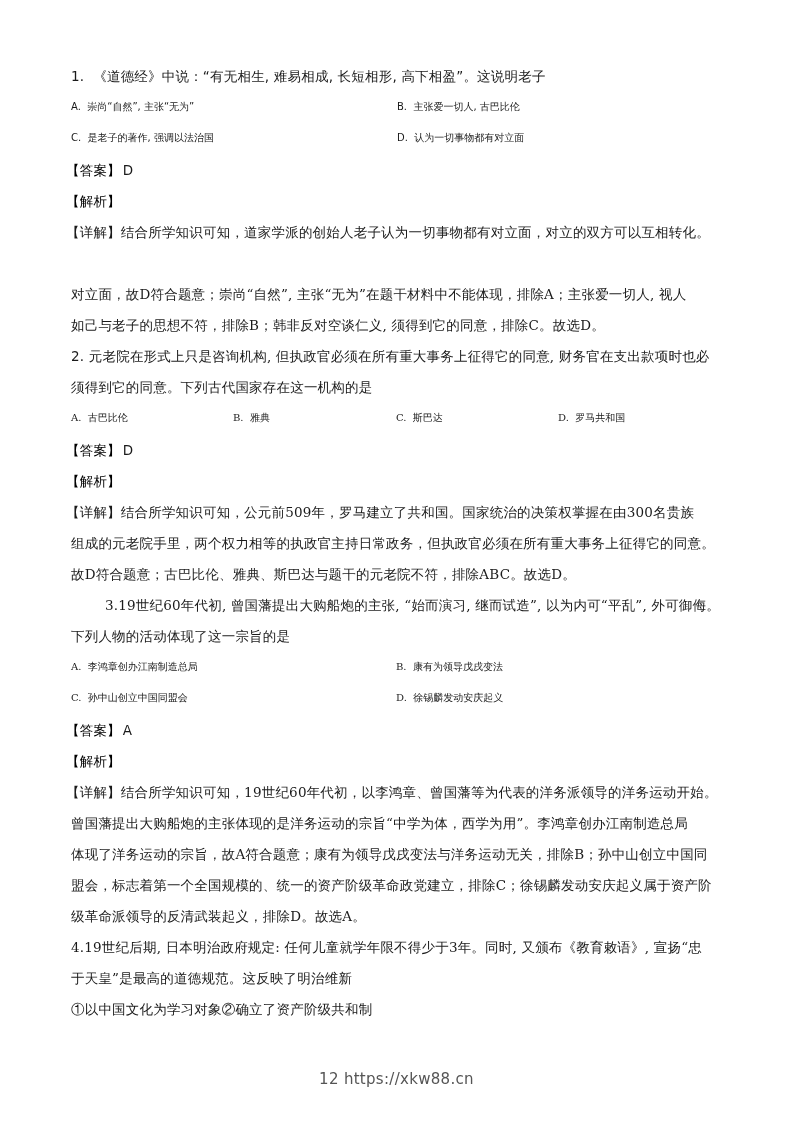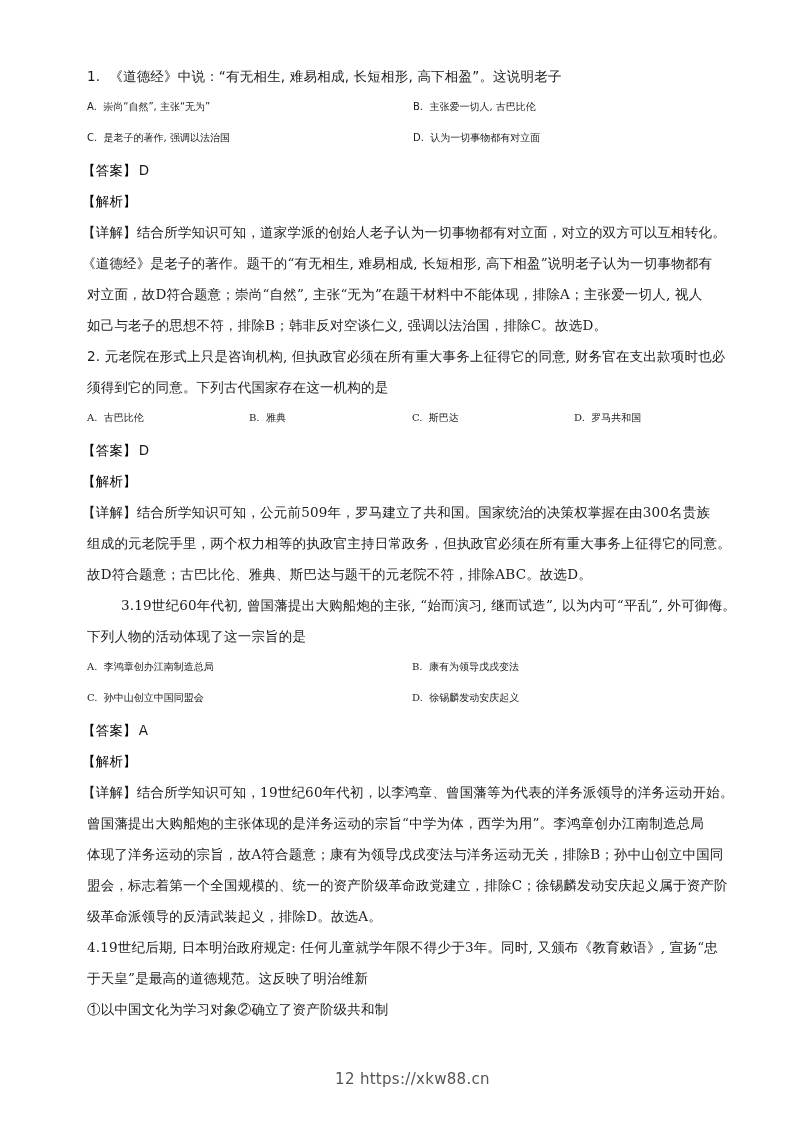--- a/index.html
+++ b/index.html
@@ -10,21 +10,21 @@
   body {
     width: 793px;
     height: 1122px;
     position: relative;
     overflow: hidden;
     font-family: "DejaVu Serif", "Liberation Serif", serif;
     color: #1a1a1a;
   }
   .page {
     position: absolute;
-    left: 16px; top: 0;
+    left: 0; top: 0;
     width: 778px;
     height: 1122px;
   }
   .line {
     position: absolute;
     left: 71px;
     font-size: 13.5px;
     line-height: 20px;
     white-space: nowrap;
     letter-spacing: 0.2px;
@@ -88,23 +88,22 @@
   </div>
   <div class="line" style="left:66px; top:160px;">
     <span class="tag">【答案】</span><span class="ans-val">D</span>
   </div>
   <div class="line" style="left:66px; top:191px;">
     <span class="tag">【解析】</span>
   </div>
   <div class="line" style="left:66px; top:222px;">
     <span class="detail-tag">【详解】</span><span>结合所学知识可知，道家学派的创始人老子认为一切事物都有对立面，对立的双方可以互相转化。</span>
   </div>
-  <div class="line" style="left:66px; top:253px;">《道德经》是老子的著作。题干的“有无相生, 难易相成, 长短相形, 高下相盈”说明老子认为一切事物都有</div>
   <div class="line" style="left:71px; top:284px;">对立面，故D符合题意；崇尚“自然”, 主张“无为”在题干材料中不能体现，排除A；主张爱一切人, 视人</div>
-  <div class="line" style="left:71px; top:315px;">如己与老子的思想不符，排除B；韩非反对空谈仁义, 强调以法治国，排除C。故选D。</div>
+  <div class="line" style="left:71px; top:315px;">如己与老子的思想不符，排除B；韩非反对空谈仁义, 须得到它的同意，排除C。故选D。</div>
 
   <div class="line" style="top:346px;">
     <span class="sans">2.</span>&nbsp;<span>元老院在形式上只是咨询机构, 但执政官必须在所有重大事务上征得它的同意, 财务官在支出款项时也必</span>
   </div>
   <div class="line" style="top:377px;">须得到它的同意。下列古代国家存在这一机构的是</div>
   <div class="opt" style="left:71px; top:408px;">
     <span>A.</span>&nbsp;
     <span>古巴比伦</span>
   </div>
   <div class="opt" style="left:233px; top:408px;">

